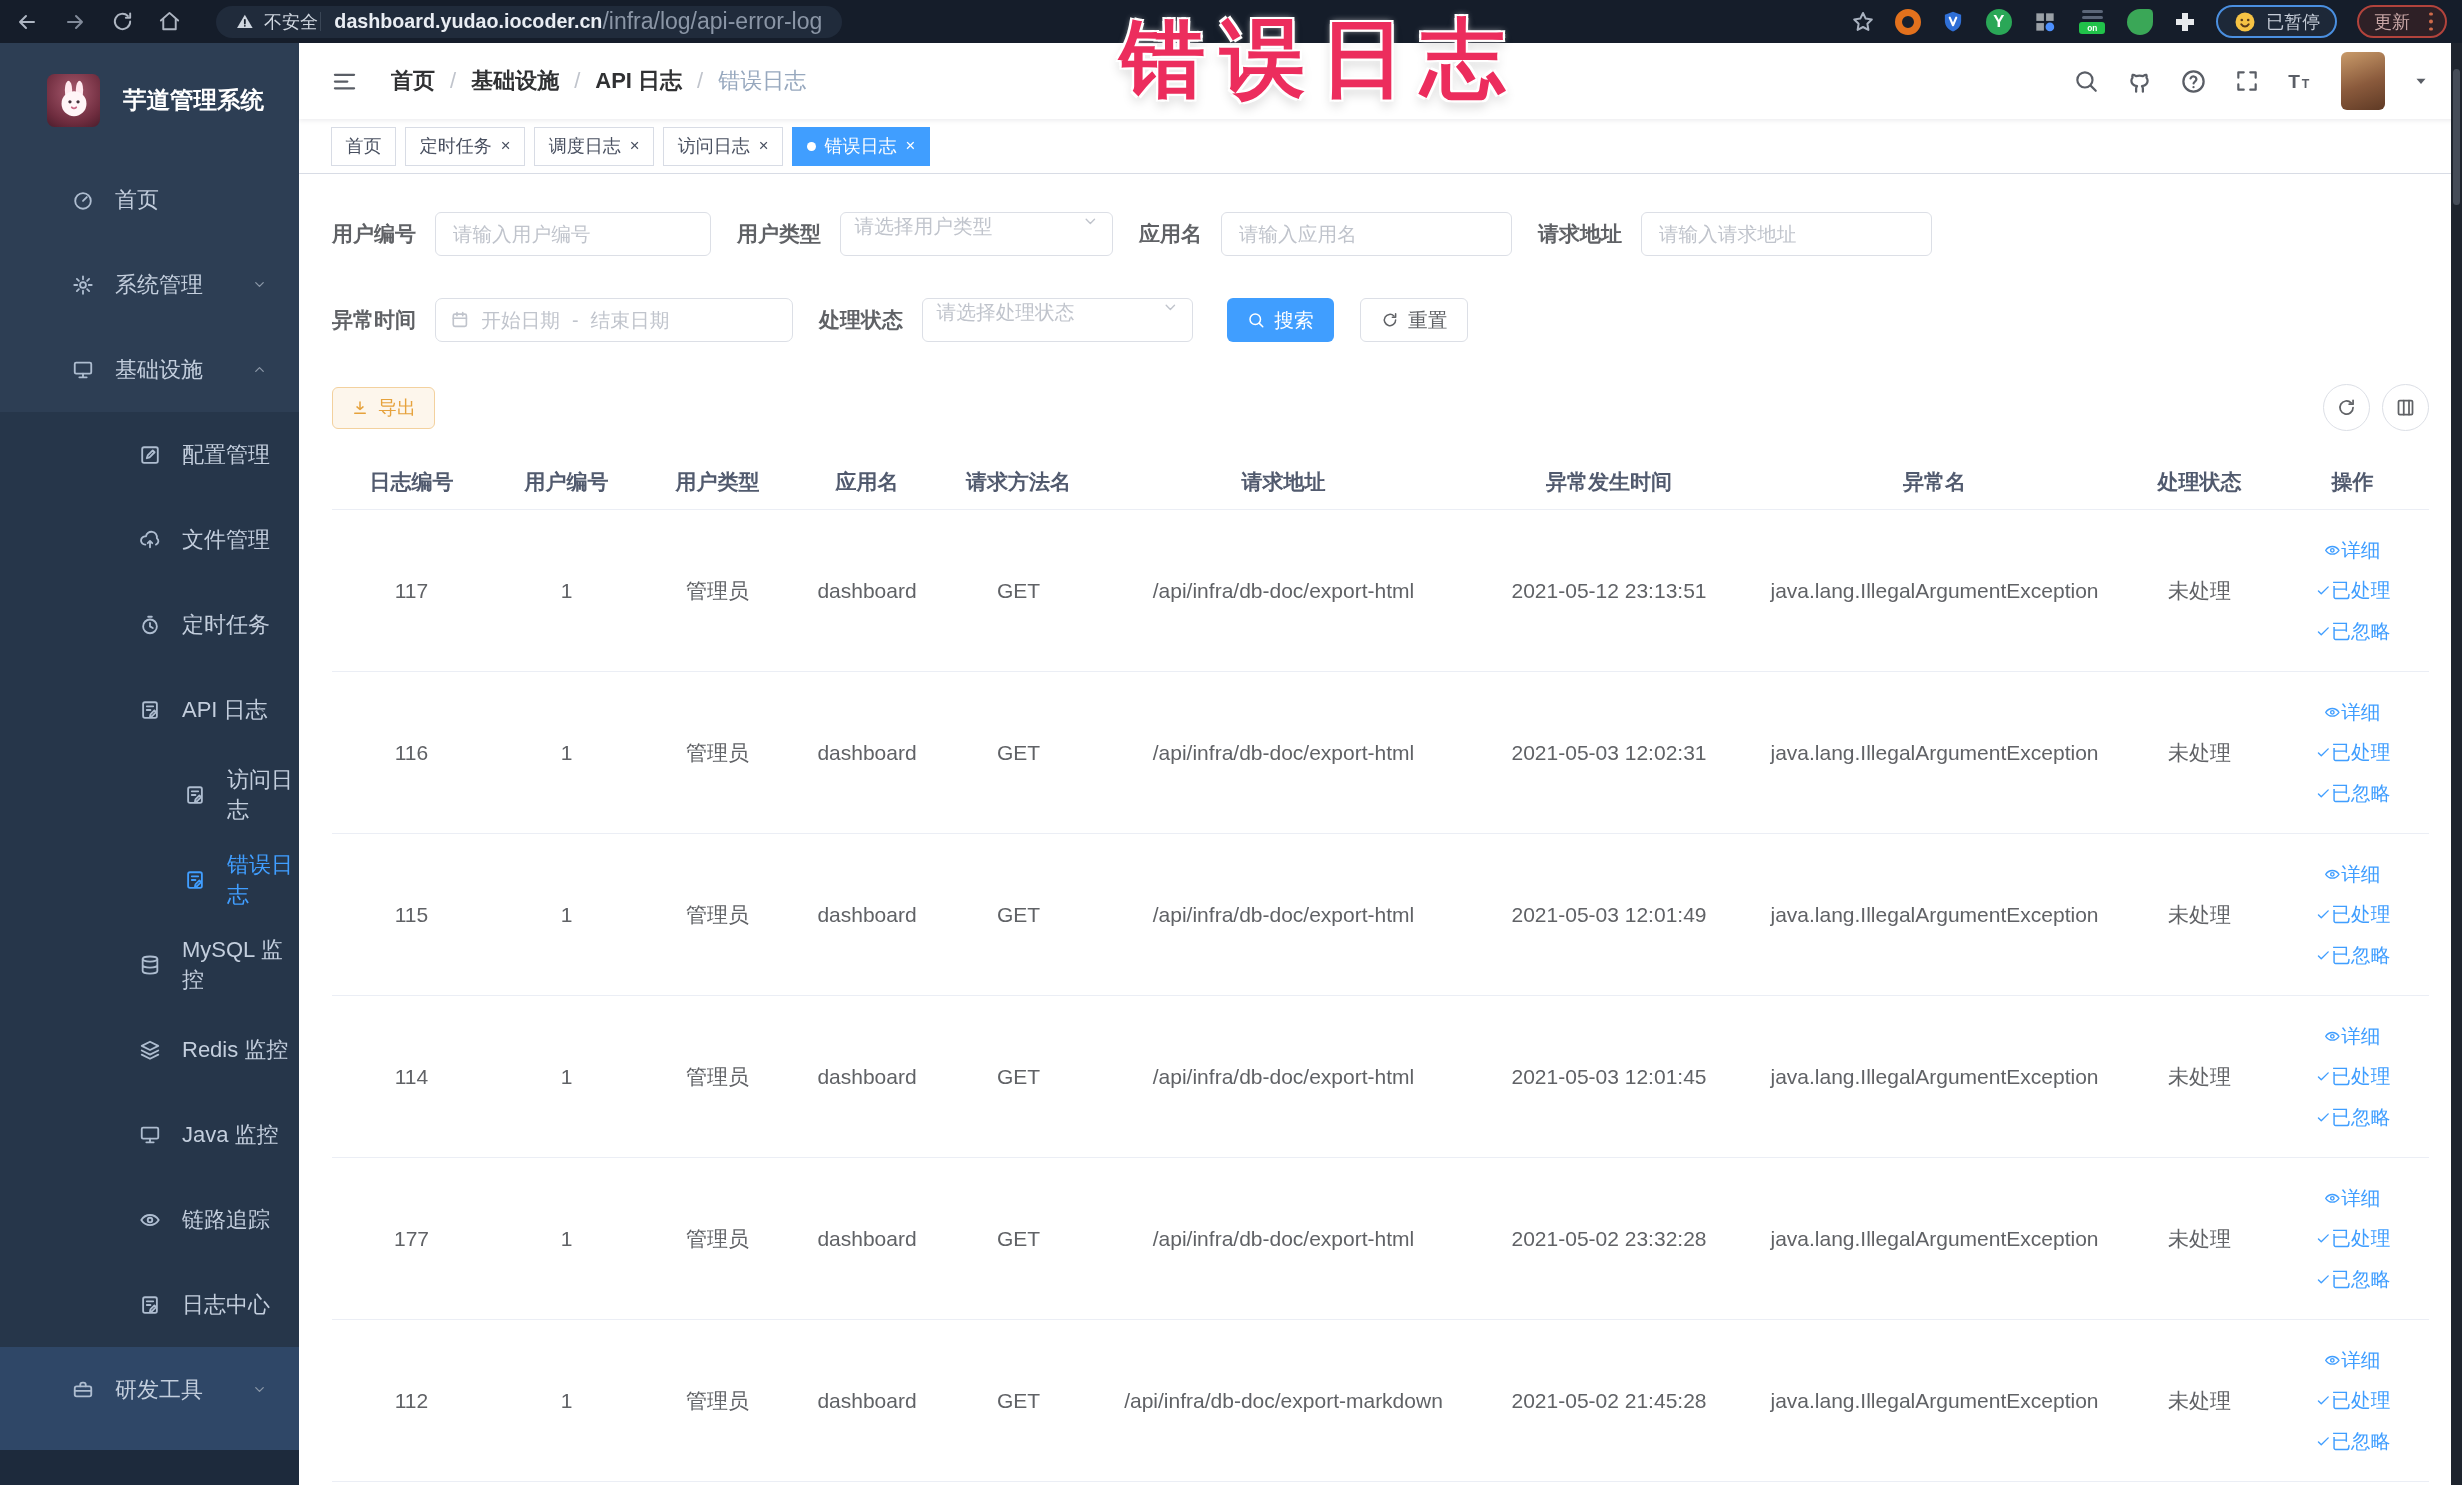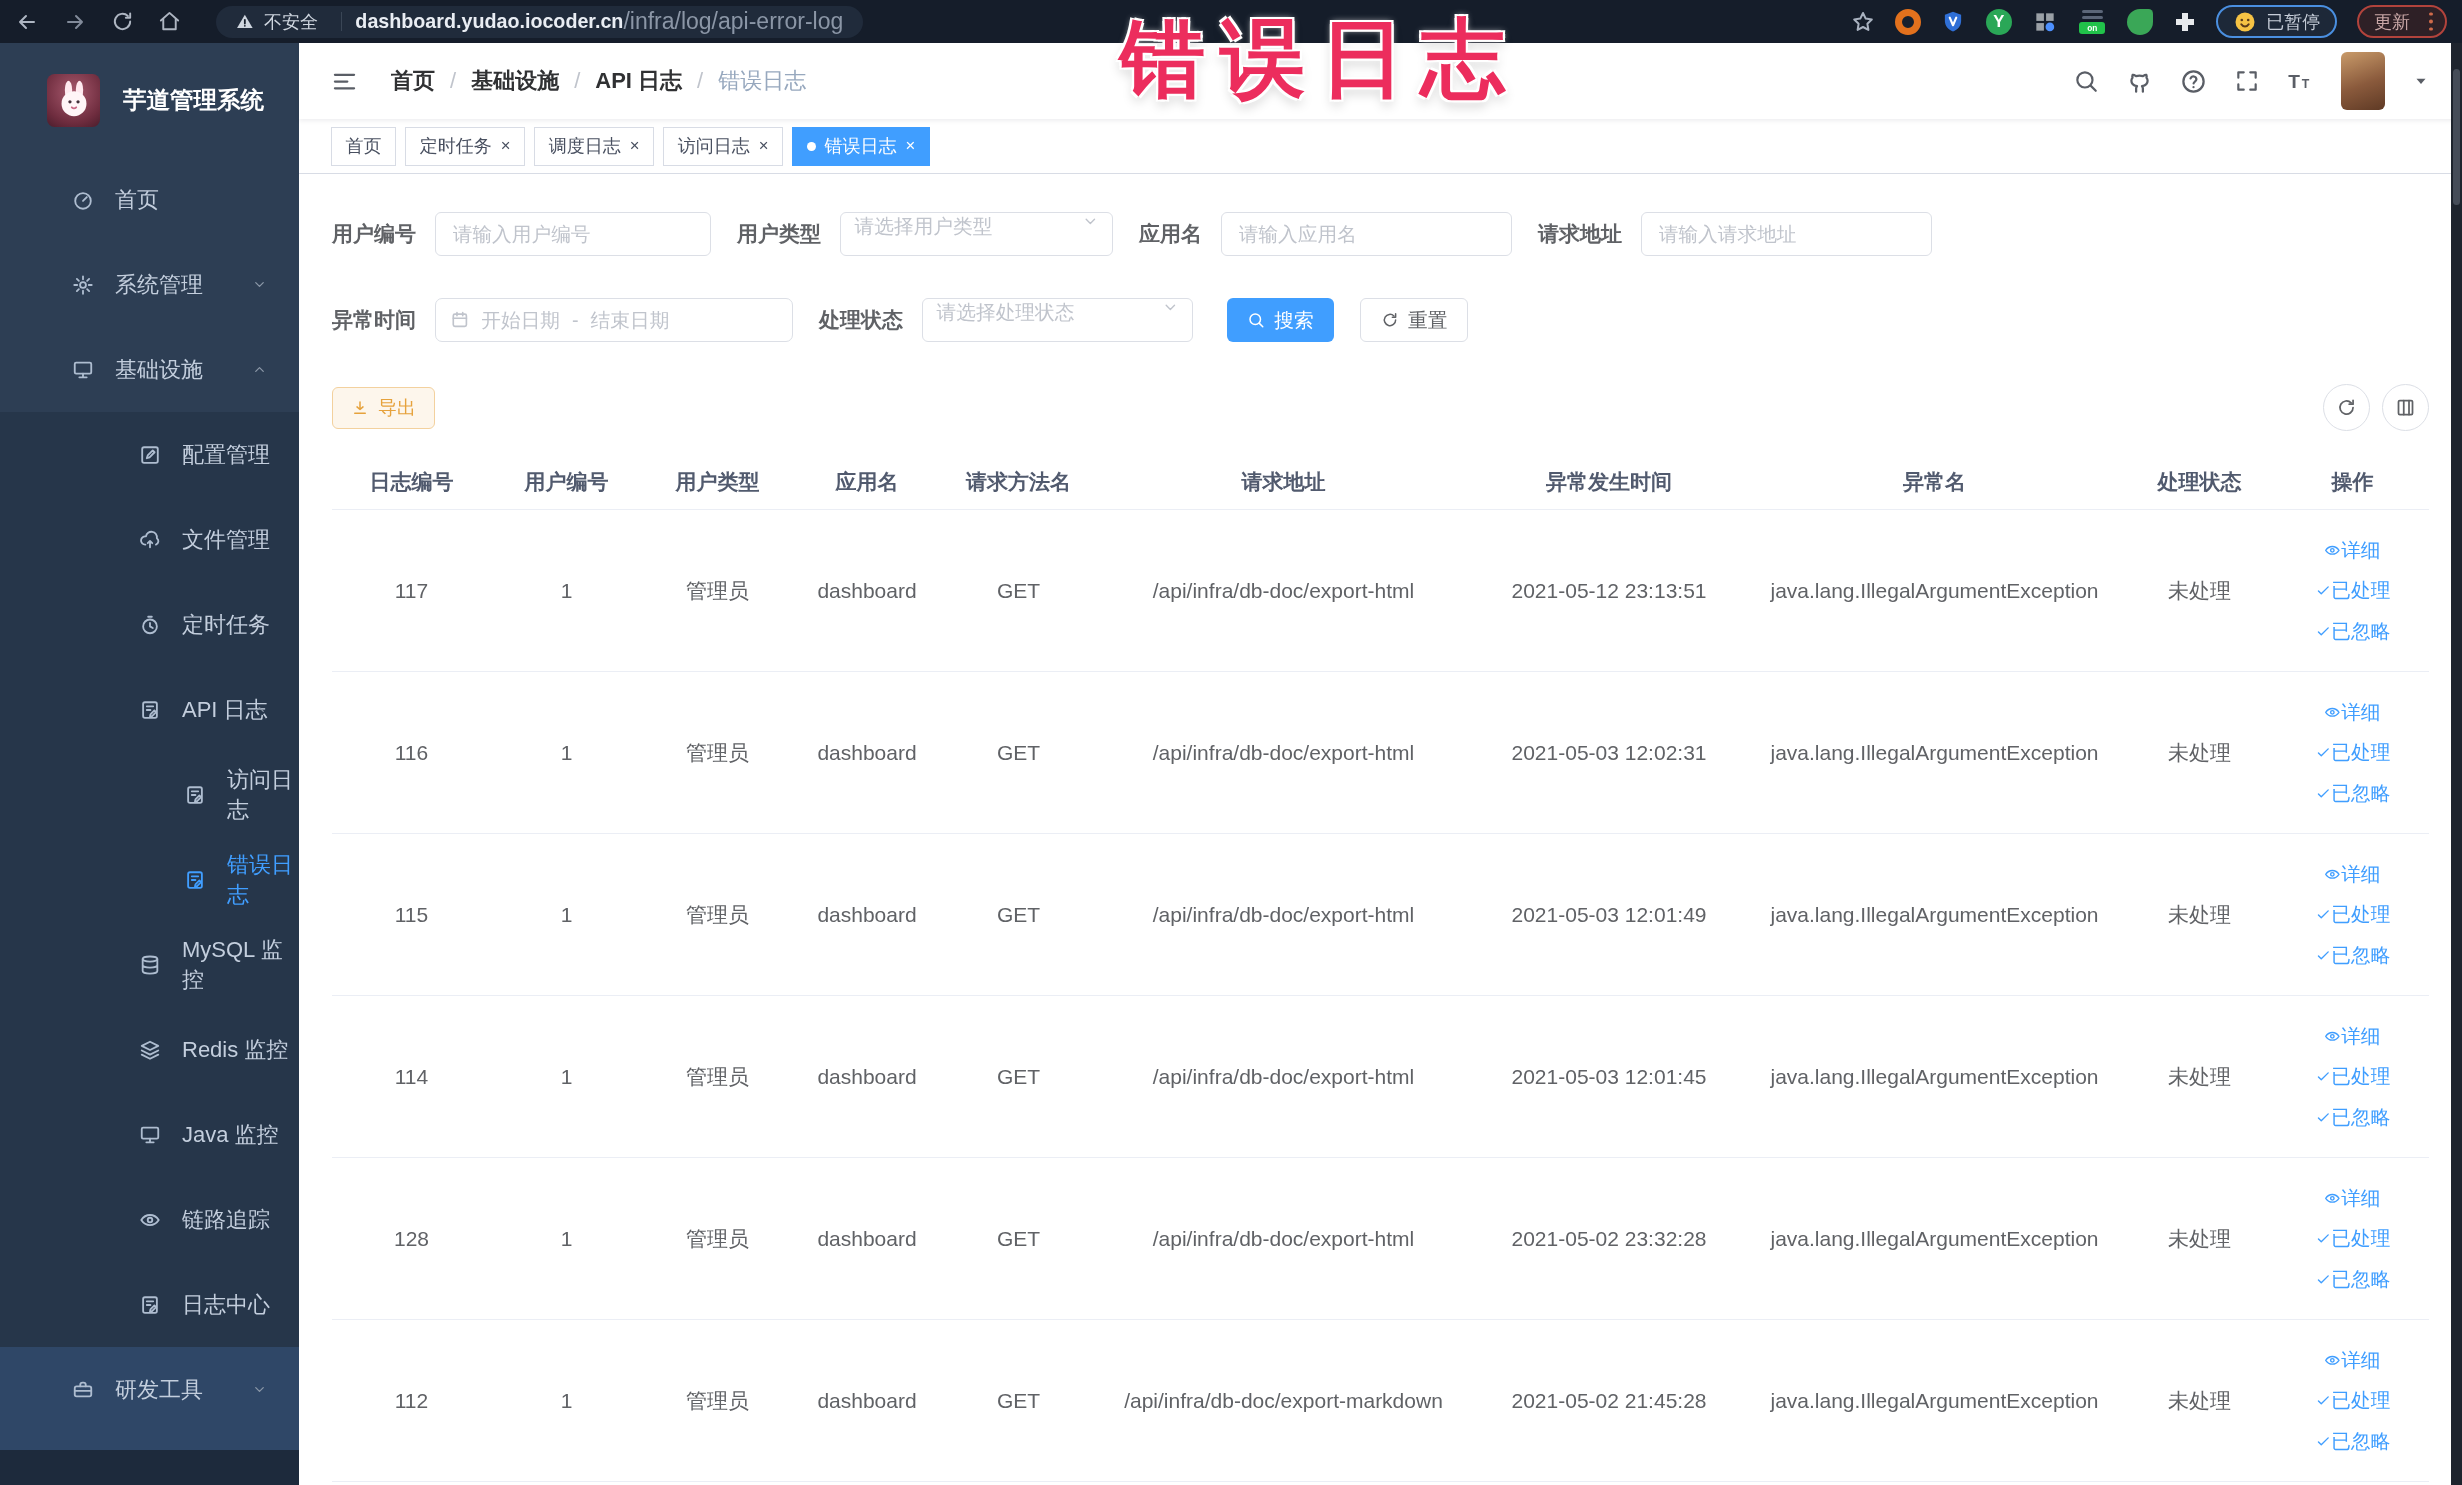--- a/index.html
+++ b/index.html
@@ -8,21 +8,21 @@
 
   
   svg.ic { fill:none; stroke:currentColor; stroke-width:2; stroke-linecap:round; stroke-linejoin:round; display:block; }
 
   
   .chrome { height:43px; background:#151d2a; display:flex; align-items:center; padding:0 15px; position:relative; z-index:5; }
   .chrome .navic { color:#aeb6c2; margin-right:24px; }
   .chrome .navic.dim { color:#828b9a; }
   .url-pill { height:32px; border-radius:16px; background:#202b3b; display:flex; align-items:center; padding:0 19.7px; margin-left:10.6px; }
   .warn-ic { color:#cfd6df; margin-right:9px; }
-  .sec-label { color:#cfd6df; font-size:18px; margin-right:23px; }
+  .sec-label { color:#cfd6df; font-size:18px; margin-right:2px; }
   .url-div { width:0.8px; height:19.7px; background:#3a4656; margin-right:13.6px; }
   .url-host { color:#e9edf3; font-size:19.7px; font-weight:bold; }
   .url-path { color:#8b96a6; font-size:23px; }
   .chrome-right { margin-left:auto; display:flex; align-items:center; gap:19.7px; }
   .star { color:#a9b2c0; }
   .ext { width:26px; height:26px; position:relative; border-radius:6px; }
   .ext.orange-ring { border-radius:50%; border:7.6px solid #e2711d; background:#17202e; }
   .ext.green-circle { border-radius:50%; background:#2aa757; color:#fff; font-size:16.7px; font-weight:bold; display:flex; align-items:center; justify-content:center; }
   .ext.green-circle::after { content:"Y"; }
   .ext.leaf { background:#3aa757; border-radius:50% 4.5px 50% 50%; }
@@ -726,21 +726,21 @@
                   <span class="ic-wrap" style="display:inline-flex">
                     <svg class="ic" viewBox="0 0 24 24" style="width:16.7px;height:16.7px">
                       <path d="M5 13l4 4L19 7"></path>
                     </svg>
                   </span>
                   <span>已忽略</span>
                 </span>
               </span>
             </div>
             <div class="t-row">
-              <span class="t-cell" style="width: 159px;">128</span>
+              <span class="t-cell" style="width: 159px;">177</span>
               <span class="t-cell" style="width: 151px;">1</span>
               <span class="t-cell" style="width: 151px;">管理员</span>
               <span class="t-cell" style="width: 148px;">dashboard</span>
               <span class="t-cell" style="width: 155px;">GET</span>
               <span class="t-cell" style="width: 375px;">/api/infra/db-doc/export-html</span>
               <span class="t-cell" style="width: 276px;">2021-05-02 23:32:28</span>
               <span class="t-cell" style="width: 375px;">java.lang.IllegalArgumentException</span>
               <span class="t-cell" style="width: 155px;">未处理</span>
               <span class="t-cell ops" style="width: 151px;">
                 <span class="op-link">

